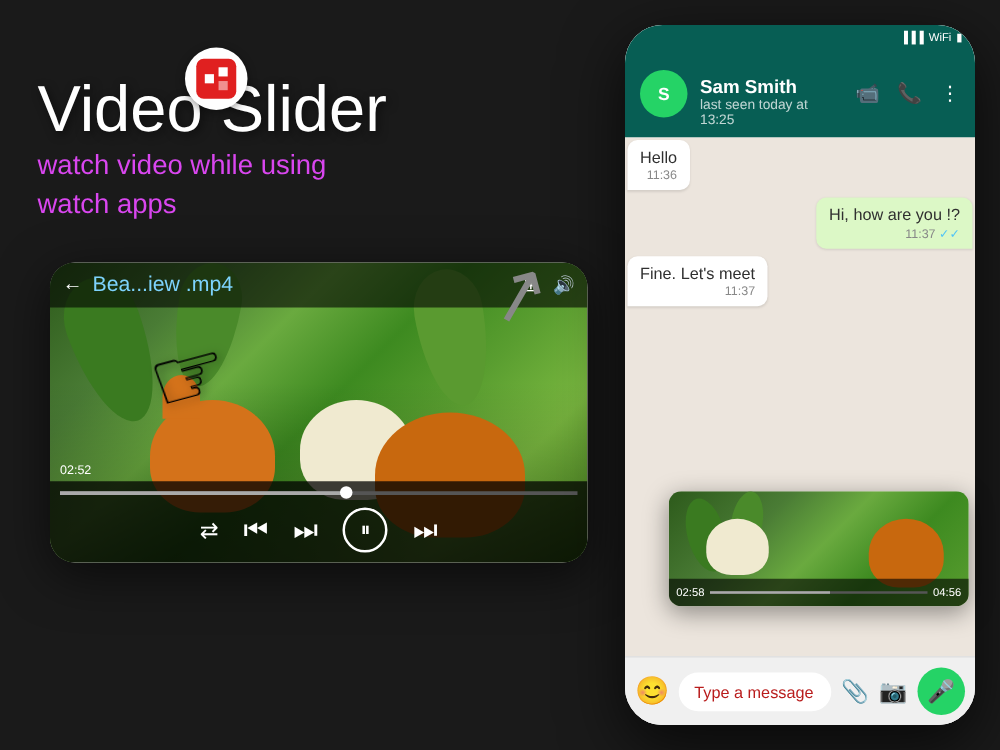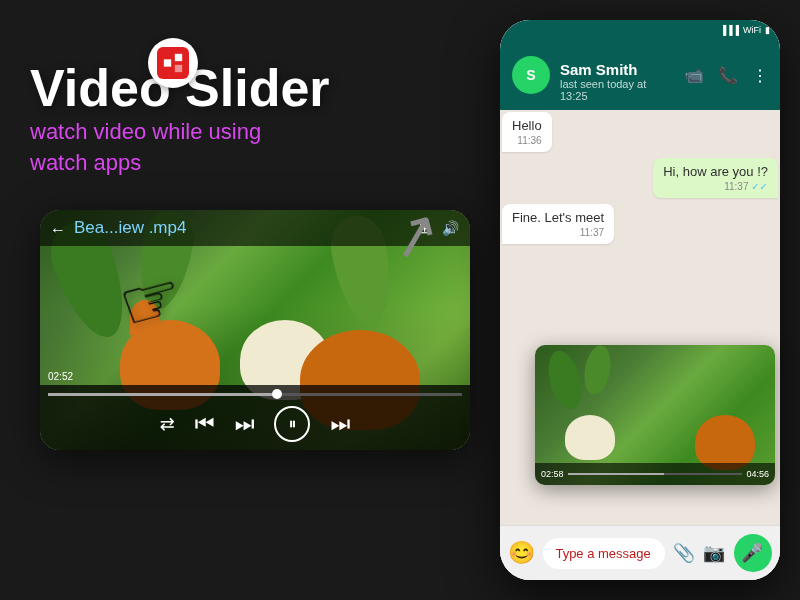--- a/index.html
+++ b/index.html
@@ -14,21 +14,21 @@
 
     
     .left-text {
       position: absolute;
       left: 30px;
       top: 60px;
       z-index: 10;
     }
     .main-title {
       font-size: 52px;
-      font-weight: 700;
+      font-weight: 400;
       color: #ffffff;
       line-height: 1.1;
       text-shadow: 2px 2px 8px rgba(0,0,0,0.5);
     }
     .sub-title {
       font-size: 22px;
       font-weight: 400;
       color: #d946ef;
       line-height: 1.4;
     }
@@ -401,21 +401,21 @@
       color: #4fc3f7;
       font-size: 10px;
     }
 
     
     .floating-video {
       position: absolute;
       bottom: 115px;
       right: 25px;
       width: 240px;
-      height: 140px;
+      height: 92px;
       border-radius: 10px;
       overflow: hidden;
       box-shadow: 0 5px 20px rgba(0,0,0,0.4);
       z-index: 25;
     }
     .floating-video-bg {
       width: 100%;
       height: 100%;
       background: linear-gradient(135deg, #2d5a1b 0%, #4a7c35 30%, #6aaa3f 50%, #3d8a20 70%, #5a9e30 100%);
       position: relative;

